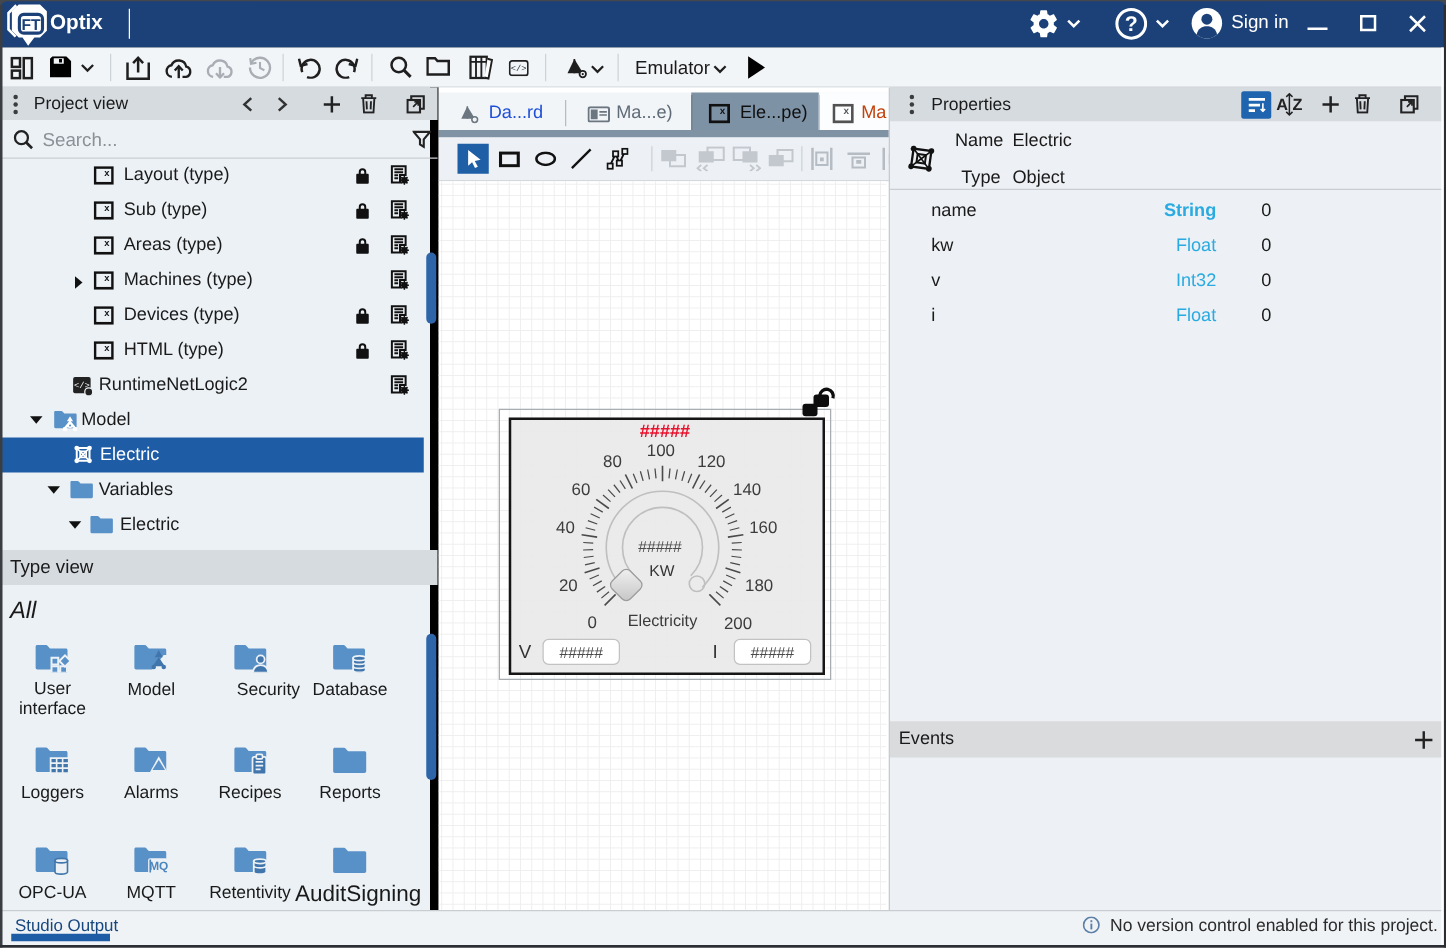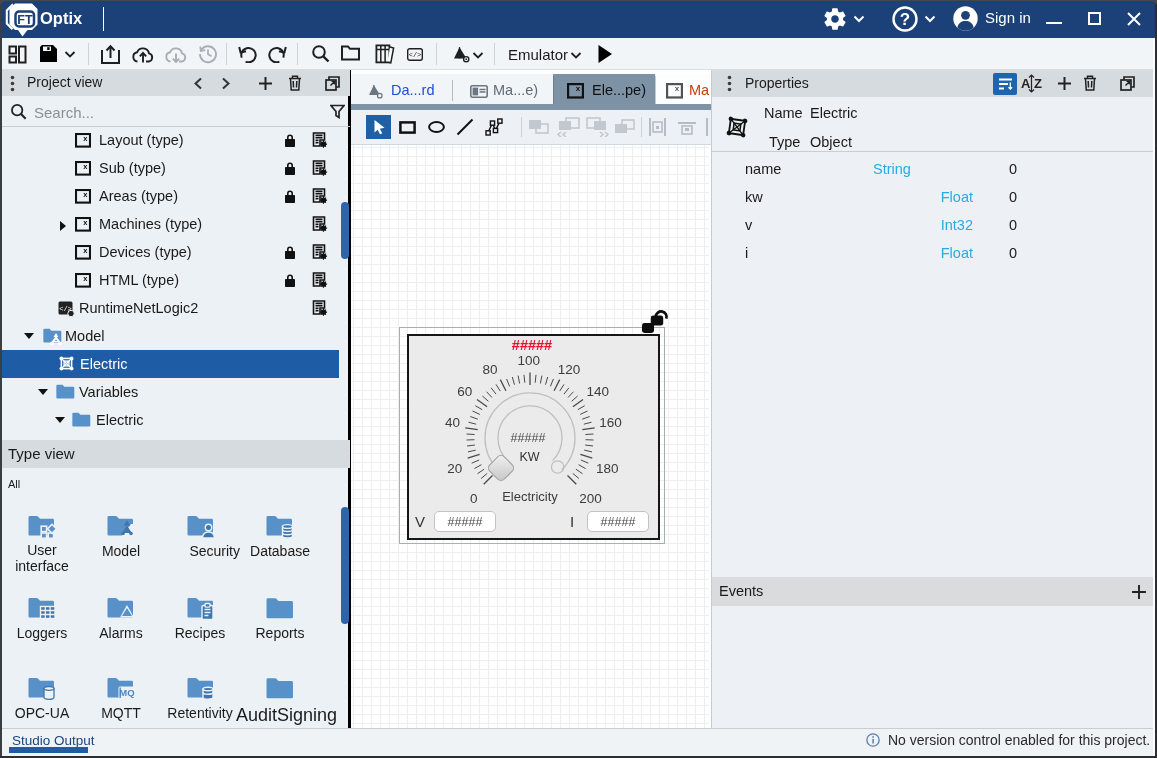--- a/index.html
+++ b/index.html
@@ -4,21 +4,21 @@
 <style>
   * { margin:0; padding:0; box-sizing:border-box; }
   html,body { width:1157px; height:758px; overflow:hidden; background:#44484c;
     font-family:"Liberation Sans", sans-serif; color:#1a1a1a; }
   .abs { position:absolute; }
   #titlebar { left:0; top:1px; width:1157px; height:37px; background:#1b4178;
     border-radius:6px 6px 0 0; color:#fff; }
   #toolbar { left:0; top:38px; width:1157px; height:32px; background:#f2f5f8;
     border-bottom:1px solid #d9dee3; }
   #leftpanel { left:0; top:70px; width:351px; height:658px; background:#ecf1f5;
-    border-right:3px solid #000000; }
+    border-right:7px solid #000000; }
   #canvasarea { left:351px; top:70px; width:361px; height:658px; background:#fff; }
   #rightpanel { left:711px; top:70px; width:446px; height:658px; background:#edf0f4; border-left:1px solid #c6cbd0; }
   #statusbar { left:0; top:728px; width:1157px; height:30px; background:#f0f3f6;
     border-top:1px solid #c8cdd2; }
   .phead { background:#d6dbe0; }
   .cyan { color:#29abe2; }
   svg { display:block; }
 </style>
 </head>
 <body>
@@ -358,21 +358,21 @@
   <svg class="abs" style="left:54px;top:346px" width="12" height="8" viewBox="0 0 12 8">
       <path d="M1 1 L11 1 L6 7 Z" fill="#111"></path>
     </svg>
   <svg class="abs" style="left:72px;top:341px" width="19" height="17" viewBox="0 0 27 23">
       <use href="#fold"></use>
     </svg>
   <div class="abs" style="left:96px;top:342px;font-size:14.5px;">Electric</div>
 
   <div class="abs phead" style="left:0;top:370px;width:350px;height:28px;"></div>
   <div class="abs" style="left:8px;top:375px;font-size:15px;">Type view</div>
-  <div class="abs" style="left:8px;top:408px;font-size:11px;">All</div>
+  <div class="abs" style="left:8px;top:408px;font-size:19px;font-style:italic;">All</div>
 
   <div class="abs" style="left:28px;top:444px">
       <svg width="28" height="24" viewBox="0 0 28 24">
         <use href="#fold"></use>
         <g fill="#5890c8" stroke="#ecf1f5" stroke-width="1.6">
           <rect x="13.2" y="12.2" width="5.4" height="5.4"></rect>
           <rect x="13.2" y="19" width="5.4" height="5.2"></rect>
           <rect x="20.2" y="19" width="5.4" height="5.2"></rect>
           <rect x="20.8" y="11.6" width="6.4" height="6.4" transform="rotate(45 24 14.8)"></rect>
         </g>
@@ -733,21 +733,21 @@
     <circle cx="3.4" cy="13.6" r="1.6" fill="#111"></circle>
       <circle cx="13.6" cy="13.6" r="1.6" fill="#111"></circle>
   </svg>
   <div class="abs" style="left:52px;top:35px;font-size:14.5px;">Name</div>
   <div class="abs" style="left:98px;top:35px;font-size:14.5px;">Electric</div>
   <div class="abs" style="left:57px;top:64px;font-size:14.5px;">Type</div>
   <div class="abs" style="left:98px;top:64px;font-size:14.5px;">Object</div>
   <div class="abs" style="left:0;top:81px;width:445px;height:1px;background:#c9ced3;"></div>
 
   <div class="abs" style="left:33px;top:91px;font-size:14.5px;">name</div>
-  <div class="abs cyan" style="left:161px;top:91px;width:100px;font-size:14.5px;">String</div>
+  <div class="abs cyan" style="left:161px;top:91px;width:100px;text-align:right;font-size:14.5px;font-weight:bold;">String</div>
   <div class="abs" style="left:297px;top:91px;font-size:14.5px;">0</div>
   <div class="abs" style="left:33px;top:119px;font-size:14.5px;">kw</div>
   <div class="abs cyan" style="left:161px;top:119px;width:100px;text-align:right;font-size:14.5px;">Float</div>
   <div class="abs" style="left:297px;top:119px;font-size:14.5px;">0</div>
   <div class="abs" style="left:33px;top:147px;font-size:14.5px;">v</div>
   <div class="abs cyan" style="left:161px;top:147px;width:100px;text-align:right;font-size:14.5px;">Int32</div>
   <div class="abs" style="left:297px;top:147px;font-size:14.5px;">0</div>
   <div class="abs" style="left:33px;top:175px;font-size:14.5px;">i</div>
   <div class="abs cyan" style="left:161px;top:175px;width:100px;text-align:right;font-size:14.5px;">Float</div>
   <div class="abs" style="left:297px;top:175px;font-size:14.5px;">0</div>

